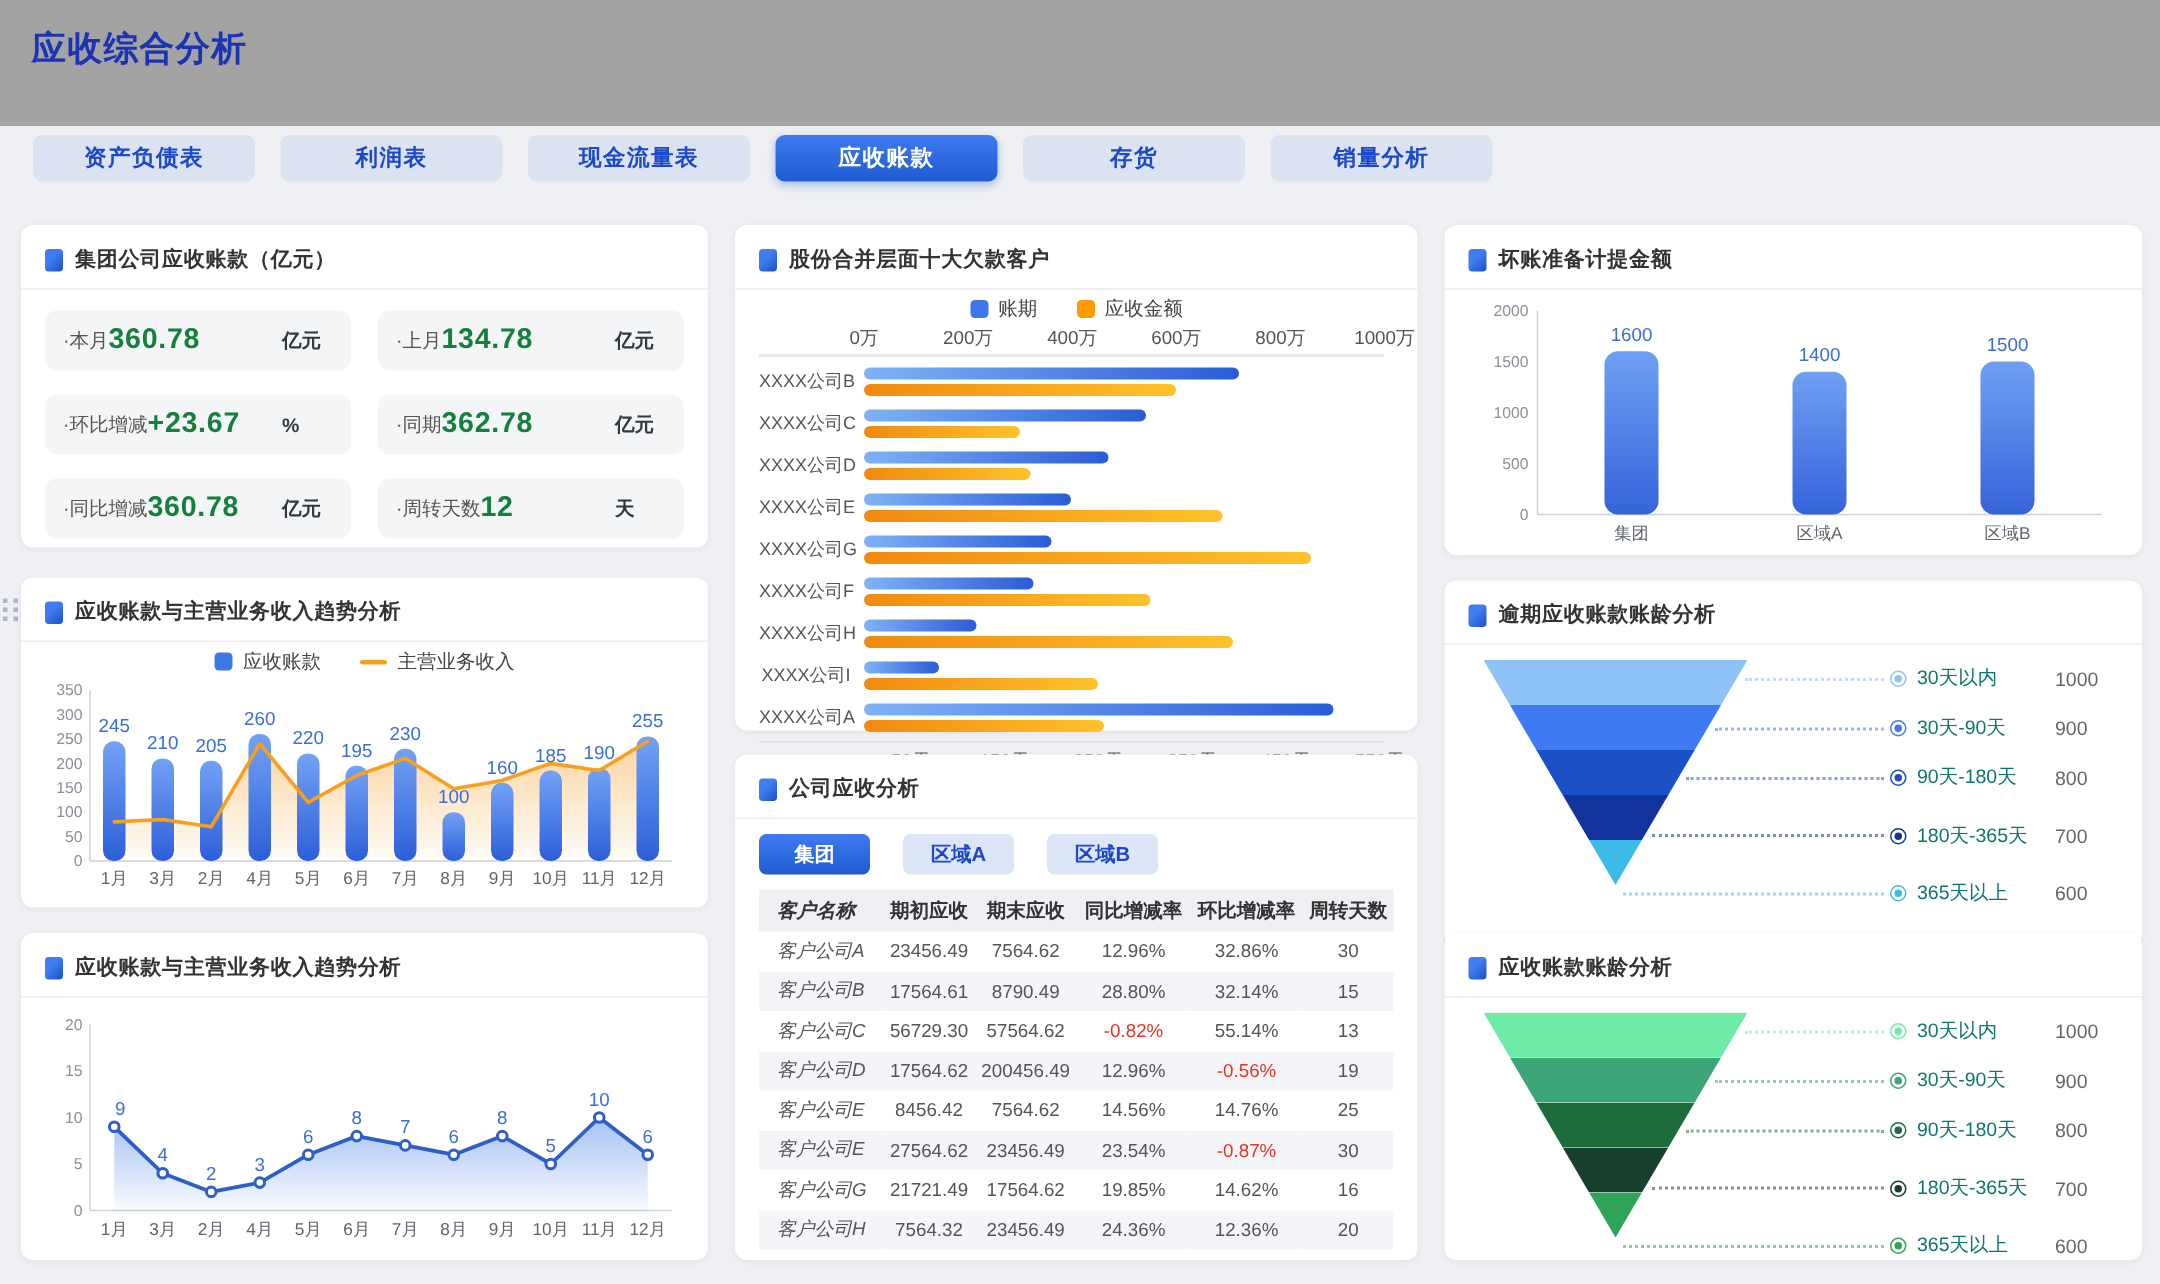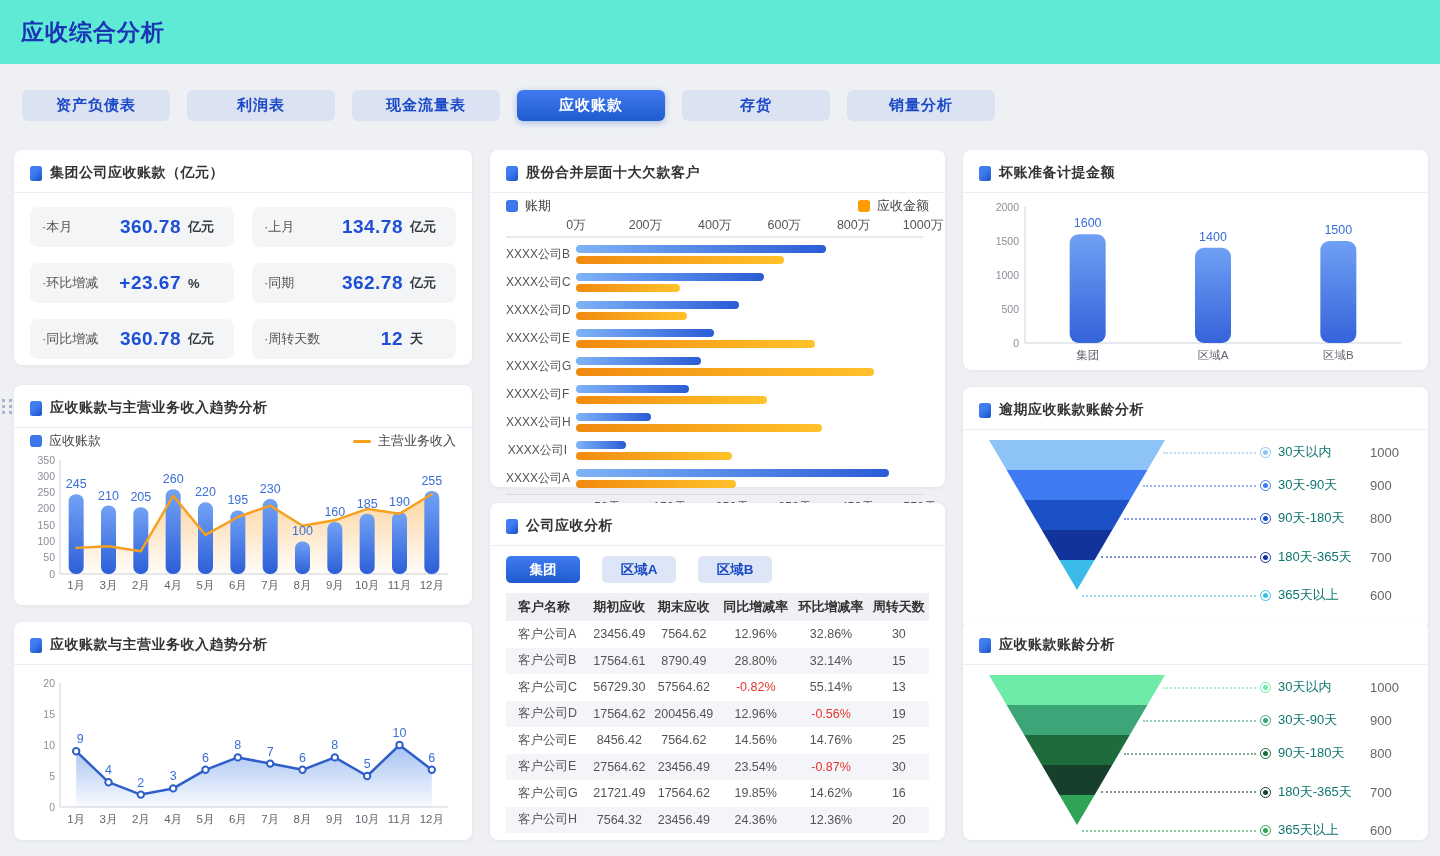--- a/index.html
+++ b/index.html
@@ -1,42 +1,42 @@
 <!DOCTYPE html>
 <html><head>
 <meta charset="utf-8">
 <style>
   * { margin:0; padding:0; box-sizing:border-box; }
   html,body { background:#eef0f3; }
   body { font-family:"Liberation Sans","DejaVu Sans",sans-serif; }
   .page { position:relative; width:1440px; height:856px; background:#eef0f3; overflow:hidden; }
-  .topbar { position:absolute; left:0; top:0; width:100%; height:64px; background:#5eead4; }
+  .topbar { position:absolute; left:0; top:0; width:100%; height:84px; background:#a3a3a3; }
   .page-title { position:absolute; left:21px; top:17px; font-size:23px; font-weight:bold; color:#1b33b5; letter-spacing:1px; }
   
   .tabs { position:absolute; left:22px; top:90px; display:flex; gap:17px; }
   .tab { width:148px; height:31px; border:none; border-radius:6px; background:#dbe3f3; color:#1c49c8;
          font-size:15px; font-weight:bold; font-family:inherit; cursor:pointer; letter-spacing:1px; }
   .tab.active { background:linear-gradient(180deg,#3f7af0,#1e5ad0); color:#fff; box-shadow:0 2px 6px rgba(30,90,208,.35); }
   
   .panel { position:absolute; background:#fff; border-radius:8px; box-shadow:0 1px 4px rgba(25,40,90,.06); padding:12px 16px; }
   .panel-head { display:flex; align-items:center; gap:8px; height:22px; }
   .p-icon { width:12px; height:15px; border-radius:2.5px; background:linear-gradient(135deg,#3f7df0 40%,#1a50c4); flex:0 0 auto; }
   .p-title { font-size:14px; font-weight:bold; color:#333; letter-spacing:.5px; }
   .p-div { border-bottom:1px solid #ecEEf2; margin:8px -16px 0 -16px; border-color:#eceef2; }
   
   .kpi-grid { display:grid; grid-template-columns:1fr 1fr; gap:16px 18px; margin-top:14px; }
   .kpi-card { background:#f4f5f7; border-radius:8px; height:40px; display:flex; align-items:center; padding:0 12px; }
   .kpi-label { font-size:13px; color:#555; white-space:nowrap; }
-  .kpi-value { flex:1; text-align:right; font-size:19px; font-weight:bold; color:#1d4ed8; padding-right:7px; letter-spacing:.5px;}
+  .kpi-value { flex:1; font-size:19px; font-weight:bold; color:#15803d; padding-right:7px; letter-spacing:.5px;}
   .kpi-unit { font-size:13px; font-weight:bold; color:#33383f; width:34px; }
   
   svg text.ax { font-size:10.5px; fill:#8a8f99; font-family:inherit; }
   svg text.ax2 { font-size:11.5px; fill:#5f646c; font-family:inherit; }
   svg text.vlab { font-size:12.5px; fill:#3a6fd8; font-family:inherit; }
-  .legend { display:flex; justify-content:space-between; gap:26px; align-items:center; height:22px; margin-top:2px; }
+  .legend { display:flex; justify-content:center; gap:26px; align-items:center; height:22px; margin-top:2px; }
   .legend .li { display:flex; align-items:center; gap:7px; font-size:13px; color:#444; }
   .sw { width:12px; height:12px; border-radius:3px; }
   .lnsw { width:18px; height:3px; border-radius:2px; }
   
   .hx { position:relative; height:17px; margin-left:70px; margin-right:6px; font-size:12.5px; color:#555; }
   .hx span { position:absolute; transform:translateX(-50%); white-space:nowrap; }
   .hplot { margin:2px 6px 0 0; border-top:2px solid #e8e9ed; border-bottom:1px solid #d8dade; padding:2px 0; }
   .hrow { display:flex; align-items:center; height:28px; }
   .hlab { width:70px; text-align:right; padding-right:9px; font-size:12px; color:#555; white-space:nowrap; }
   .hbars { flex:1; position:relative; height:19px; }
@@ -44,21 +44,21 @@
   .hb.b { top:0; background:linear-gradient(90deg,#7fb3f6,#2a5cd6); }
   .hb.o { bottom:0; background:linear-gradient(90deg,#f18a10,#ffc22a); }
   
   .sub-tabs { display:flex; gap:22px; margin:10px 0 10px 0; }
   .stab { min-width:74px; height:27px; padding:0 14px; border:none; border-radius:5px; background:#dce6f6; color:#1c49c8;
           font-size:13.5px; font-weight:bold; font-family:inherit; cursor:pointer; }
   .stab.active { background:linear-gradient(180deg,#3f7af0,#1e5ad0); color:#fff; }
   table.recv { width:100%; border-collapse:collapse; font-size:12.5px; color:#555; }
   table.recv th { background:#eff0f3; color:#333; font-weight:bold; font-size:13px; height:28px; }
   table.recv td { height:26.5px; text-align:center; }
-  table.recv th:first-child, table.recv td:first-child { text-align:left; padding-left:12px; }
+  table.recv th:first-child, table.recv td:first-child { text-align:left; padding-left:12px;font-style:italic; }
   table.recv tbody tr:nth-child(even) { background:#f4f5f8; }
   td.neg { color:#e5352b; }
   
   .fwrap { position:relative; height:182px; margin-top:4px; }
   .funnel { position:absolute; left:10px; top:6px; width:176px; height:150px; }
   .fseg { position:absolute; inset:0; }
   .flegend { position:absolute; right:2px; top:2px; width:150px; }
   .frow { display:flex; align-items:center; gap:7px; min-height:33px; }
   .frow .flab { flex:1; font-size:13px; color:#0f766e; line-height:1.25; }
   .frow .fval { width:40px; text-align:left; font-size:13px; color:#666; }

